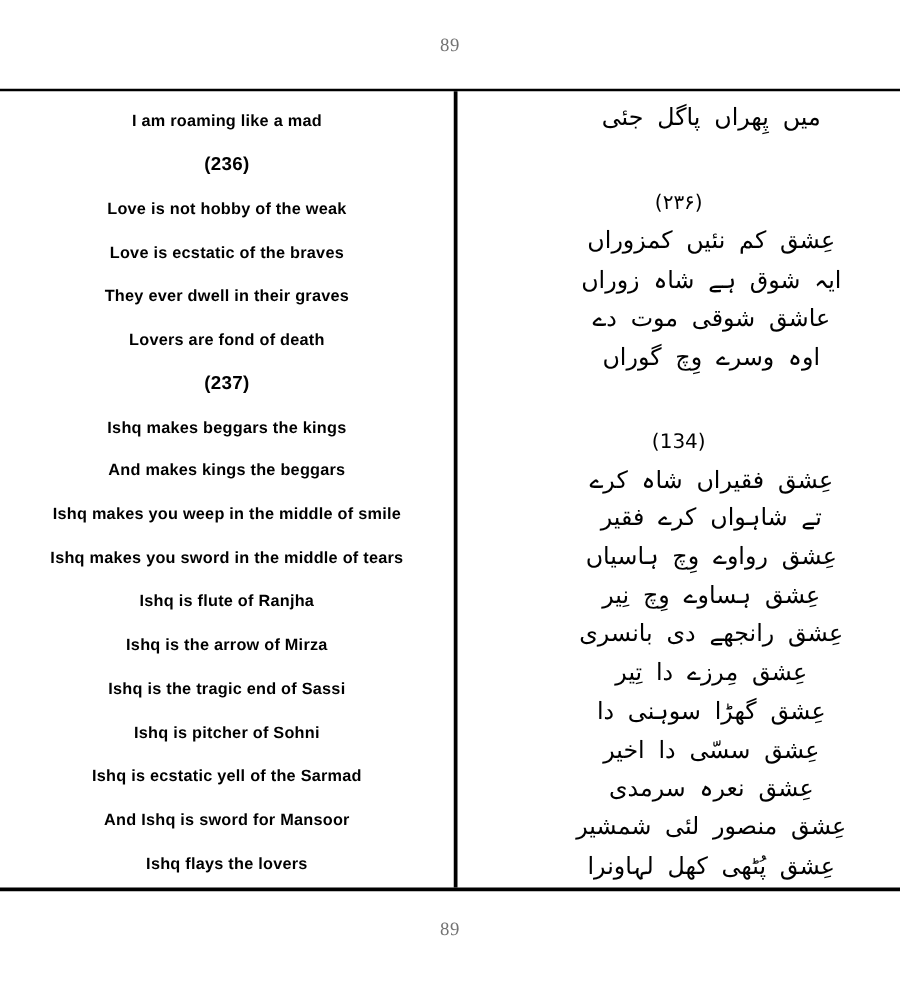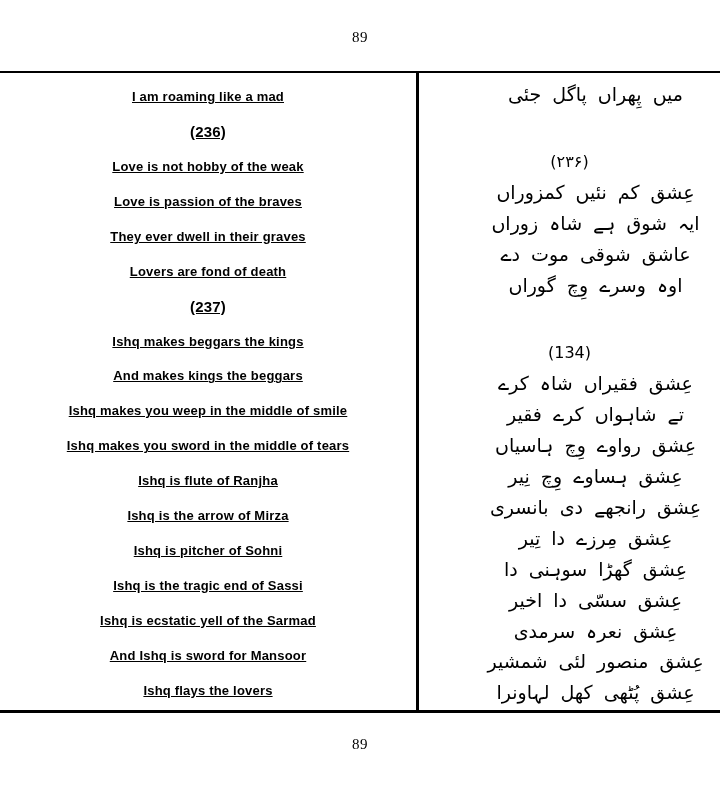--- a/index.html
+++ b/index.html
@@ -15,21 +15,21 @@
     color: #000;
     overflow: hidden;
   }
   .pageno {
     position: absolute;
     left: 0;
     width: 100%;
     text-align: center;
     font-family: "Liberation Serif", serif;
     font-size: 15px;
-    color: #000000;
+    color: #737373;
     letter-spacing: 0.5px;
   }
   .pageno.top { top: 29px; }
   .pageno.bottom { top: 736px; }
   .rule {
     position: absolute;
     left: 0;
     width: 720px;
     background: #000;
   }
@@ -43,21 +43,21 @@
     height: 637px;
     display: flex;
   }
   .col {
     display: flex;
     flex-direction: column;
     box-sizing: border-box;
     padding-top: 6px;
     padding-bottom: 2px;
   }
-  .col-en { width: 416px; text-decoration: underline; }
+  .col-en { width: 363px; }
   .divider {
     width: 3px;
     background: #000;
     flex: 0 0 3px;
   }
   .col-ur {
     flex: 1;
     direction: rtl;
   }
   .row {
@@ -92,32 +92,32 @@
 <div class="pageno top">89</div>
 
 <div class="rule top-rule"></div>
 
 <div class="content">
 
   <div class="col col-en">
     <div class="row en">I am roaming like a mad</div>
     <div class="row en num">(236)</div>
     <div class="row en">Love is not hobby of the weak</div>
-    <div class="row en">Love is passion of the braves</div>
+    <div class="row en">Love is ecstatic of the braves</div>
     <div class="row en">They ever dwell in their graves</div>
     <div class="row en">Lovers are fond of death</div>
     <div class="row en num">(237)</div>
     <div class="row en">Ishq makes beggars the kings</div>
     <div class="row en">And makes kings the beggars</div>
     <div class="row en">Ishq makes you weep in the middle of smile</div>
     <div class="row en">Ishq makes you sword in the middle of tears</div>
     <div class="row en">Ishq is flute of Ranjha</div>
     <div class="row en">Ishq is the arrow of Mirza</div>
+    <div class="row en">Ishq is the tragic end of Sassi</div>
     <div class="row en">Ishq is pitcher of Sohni</div>
-    <div class="row en">Ishq is the tragic end of Sassi</div>
     <div class="row en">Ishq is ecstatic yell of the Sarmad</div>
     <div class="row en">And Ishq is sword for Mansoor</div>
     <div class="row en">Ishq flays the lovers</div>
   </div>
 
   <div class="divider"></div>
 
   <div class="col col-ur">
     <div class="row ur">میں پِھراں پاگل جئی</div>
     <div class="row ur num">(۲۳۶)</div>

